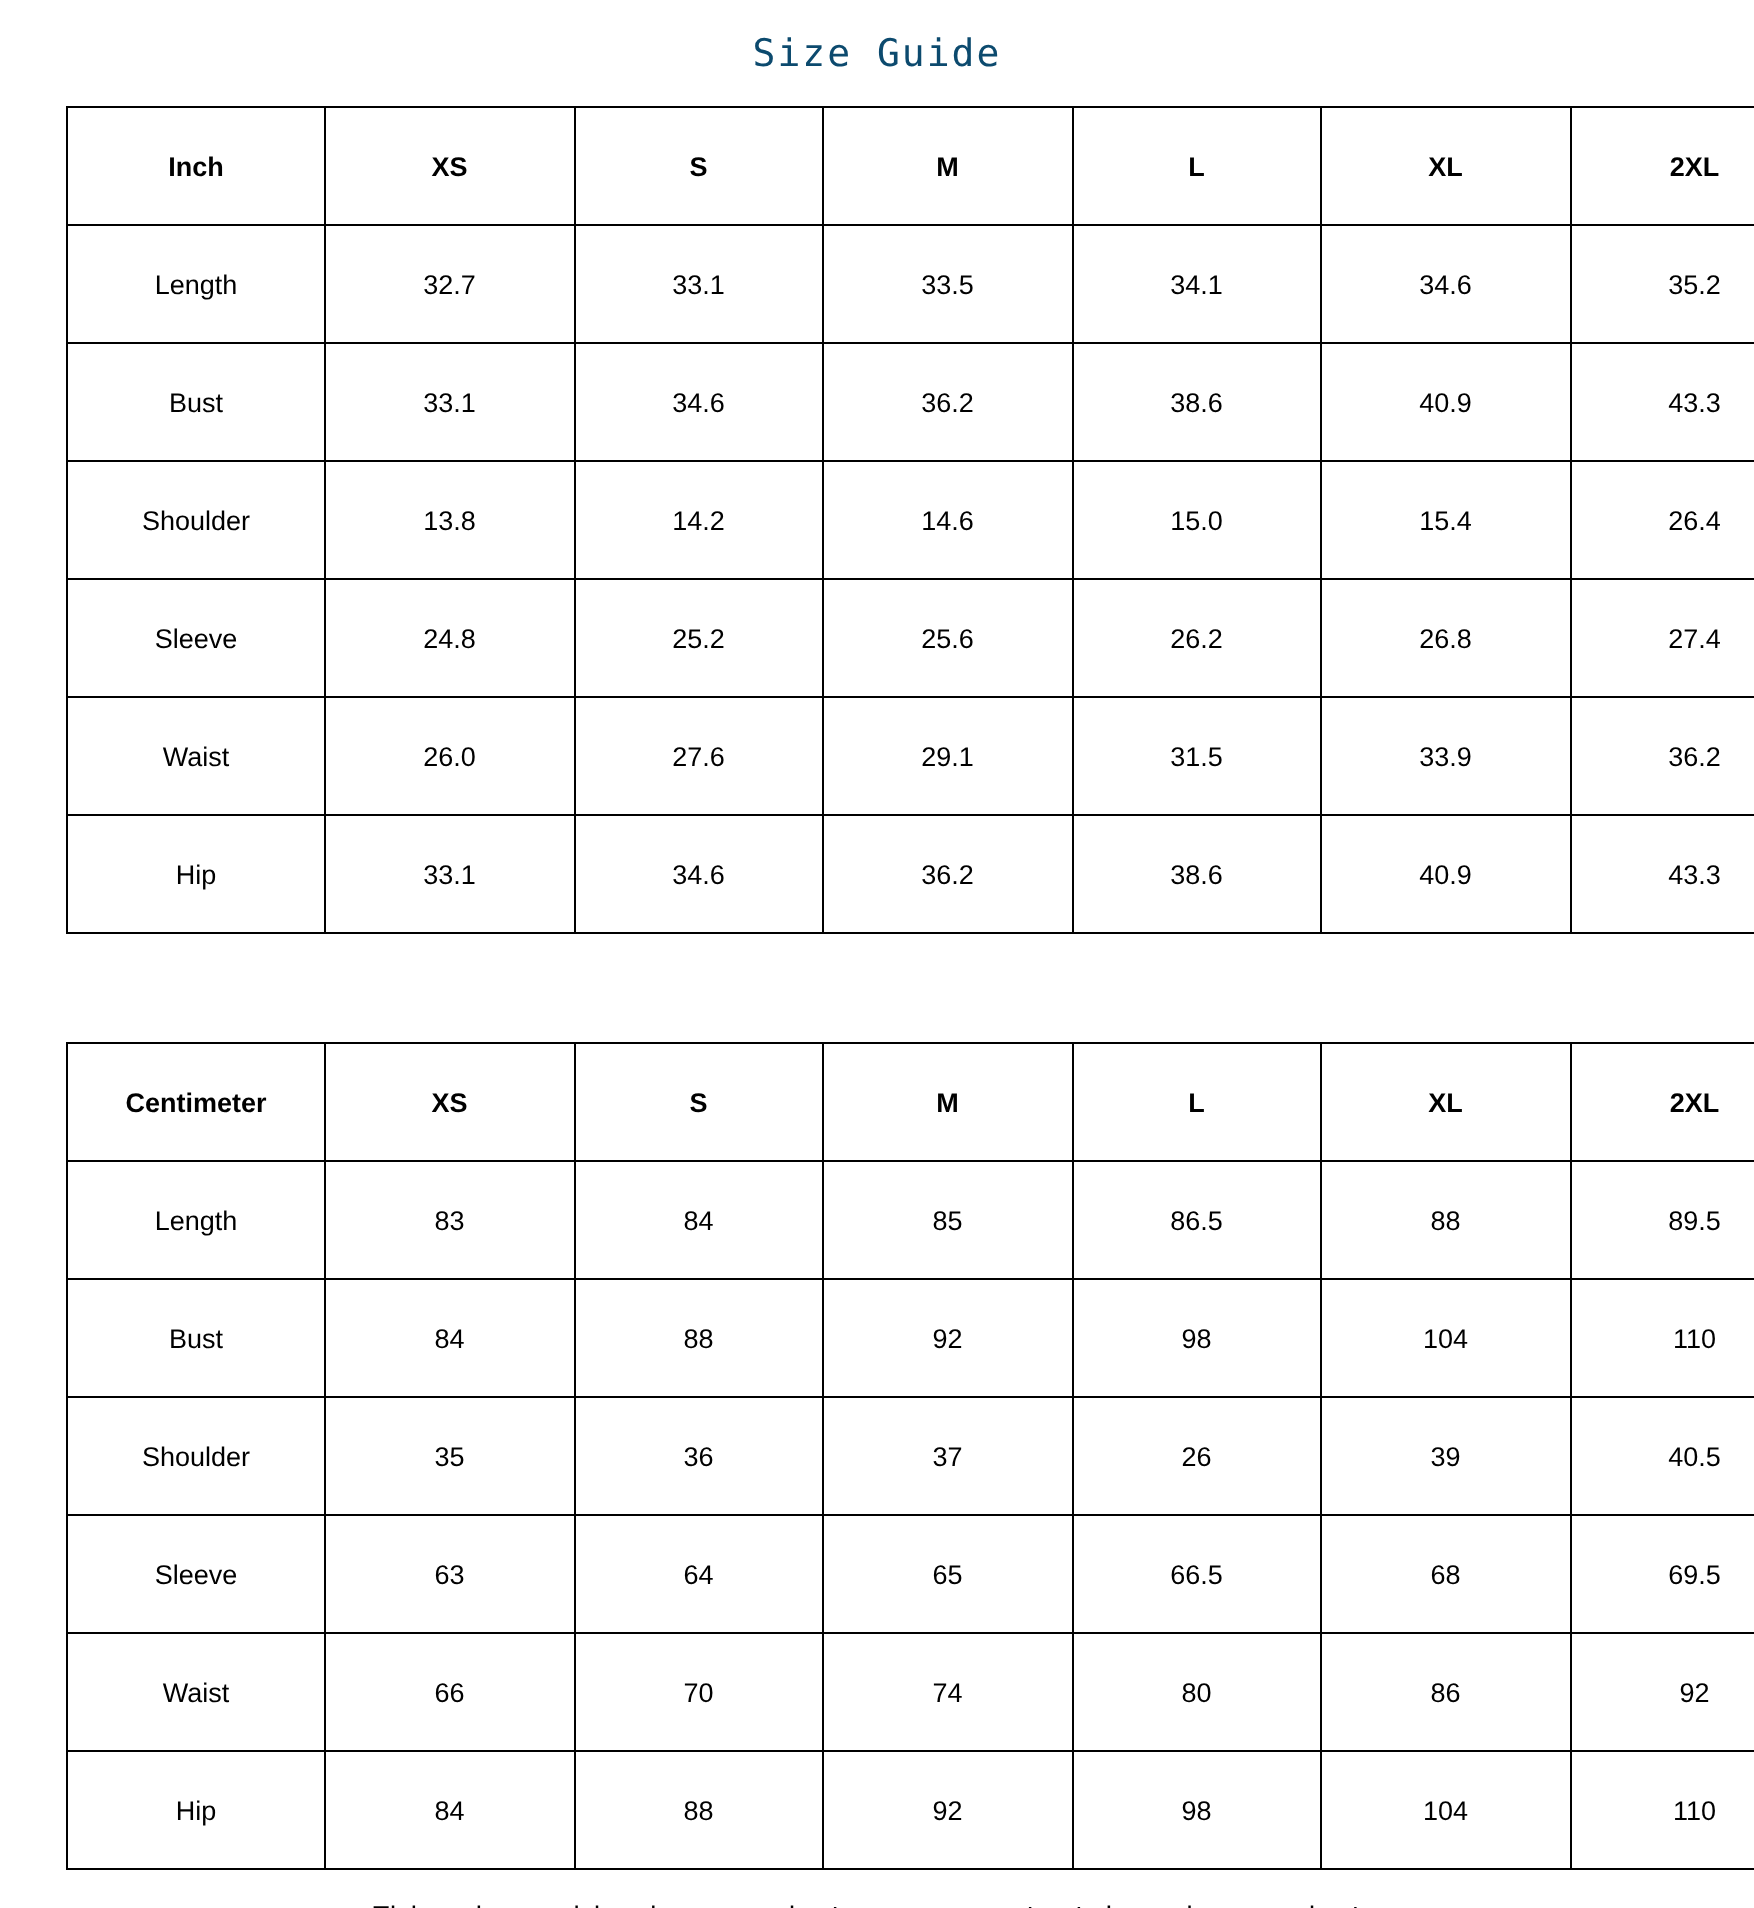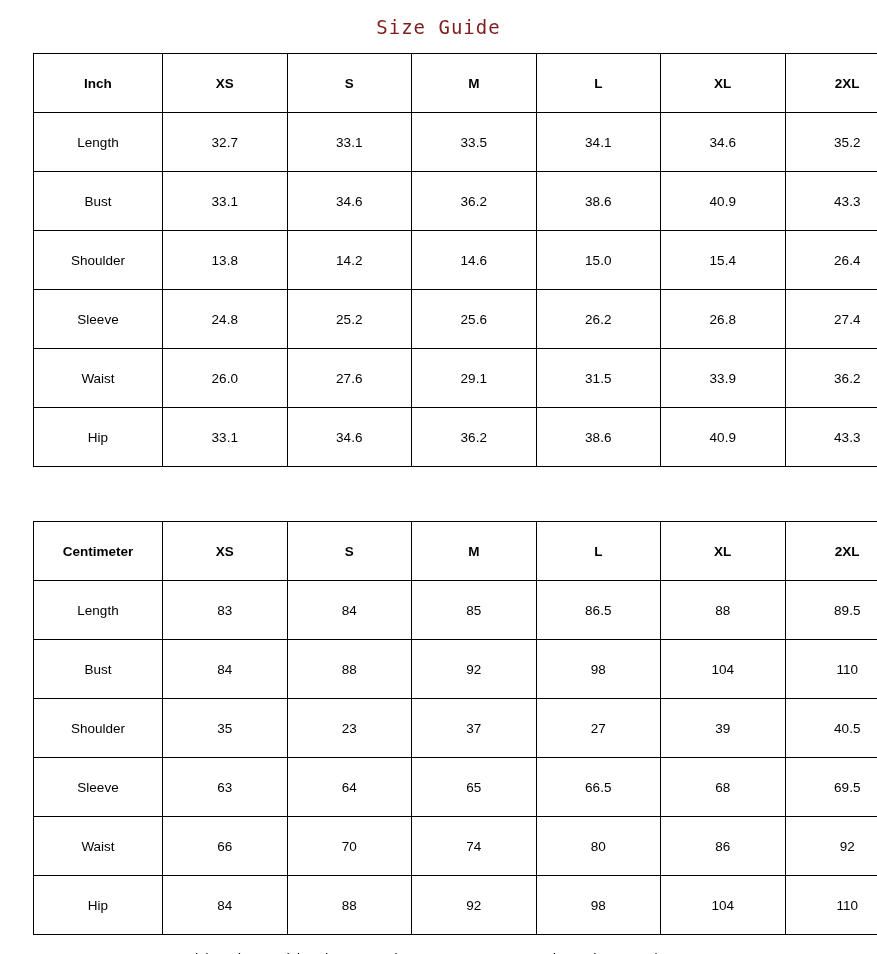--- a/index.html
+++ b/index.html
@@ -18,21 +18,21 @@
     width: 877px;
     height: 954px;
     position: relative;
     box-sizing: border-box;
   }
   .guide-title {
     text-align: center;
     font-family: "DejaVu Sans Mono", monospace;
     font-size: 19px;
     letter-spacing: 1px;
-    color: #7f1d1d;
+    color: #0c4a6e;
     padding: 18px 0 16px 0;
     line-height: 1;
   }
   table.size-table {
     width: 877px;
     border-collapse: collapse;
     table-layout: fixed;
     margin-left: 33px;
   }
   table.size-table td {
@@ -171,23 +171,23 @@
         <td>84</td>
         <td>88</td>
         <td>92</td>
         <td>98</td>
         <td>104</td>
         <td>110</td>
       </tr>
       <tr>
         <td class="label-col">Shoulder</td>
         <td>35</td>
-        <td>23</td>
+        <td>36</td>
         <td>37</td>
-        <td>27</td>
+        <td>26</td>
         <td>39</td>
         <td>40.5</td>
       </tr>
       <tr>
         <td class="label-col">Sleeve</td>
         <td>63</td>
         <td>64</td>
         <td>65</td>
         <td>66.5</td>
         <td>68</td>

